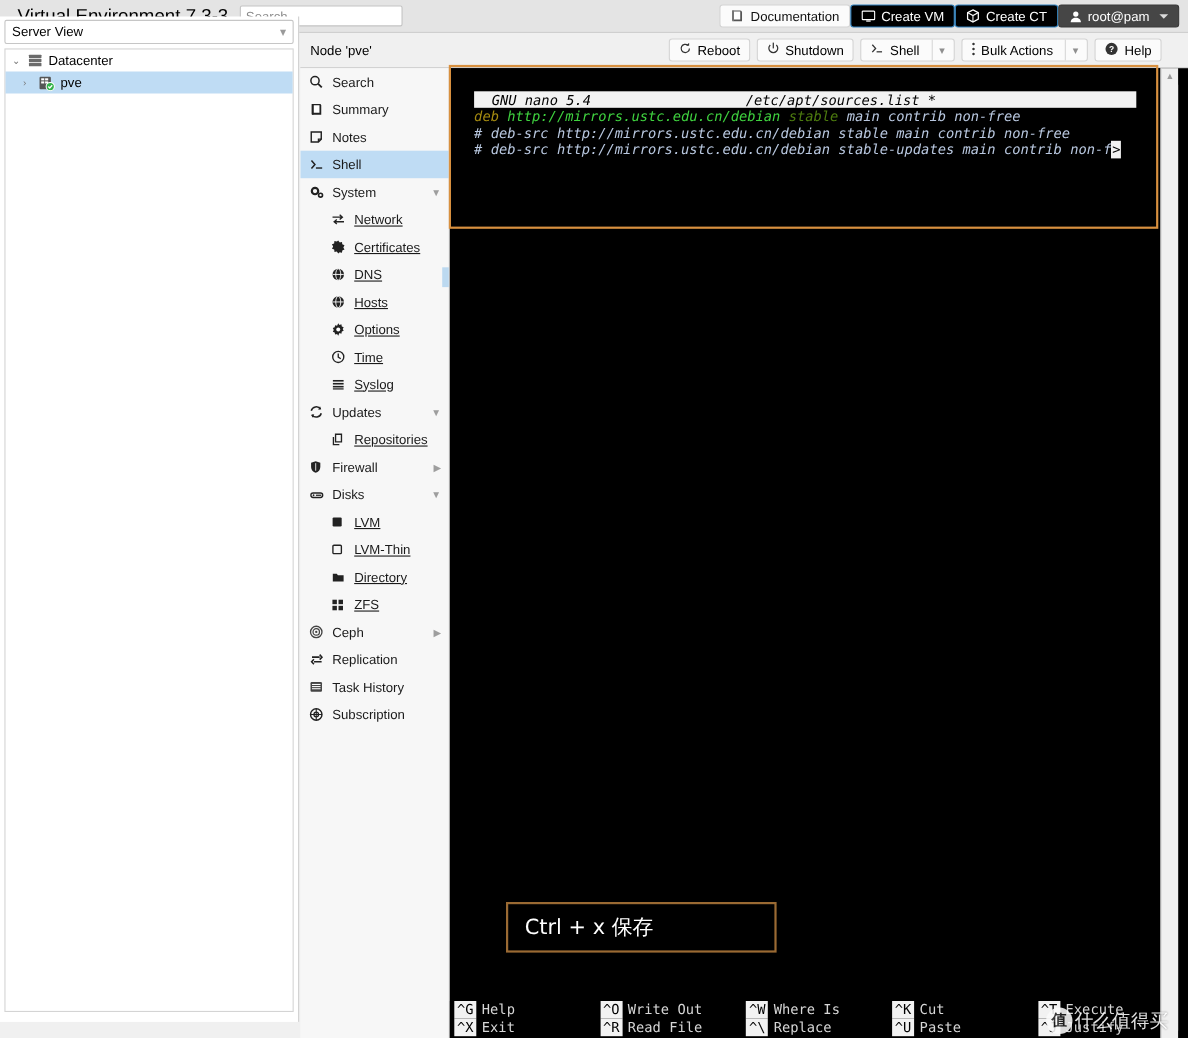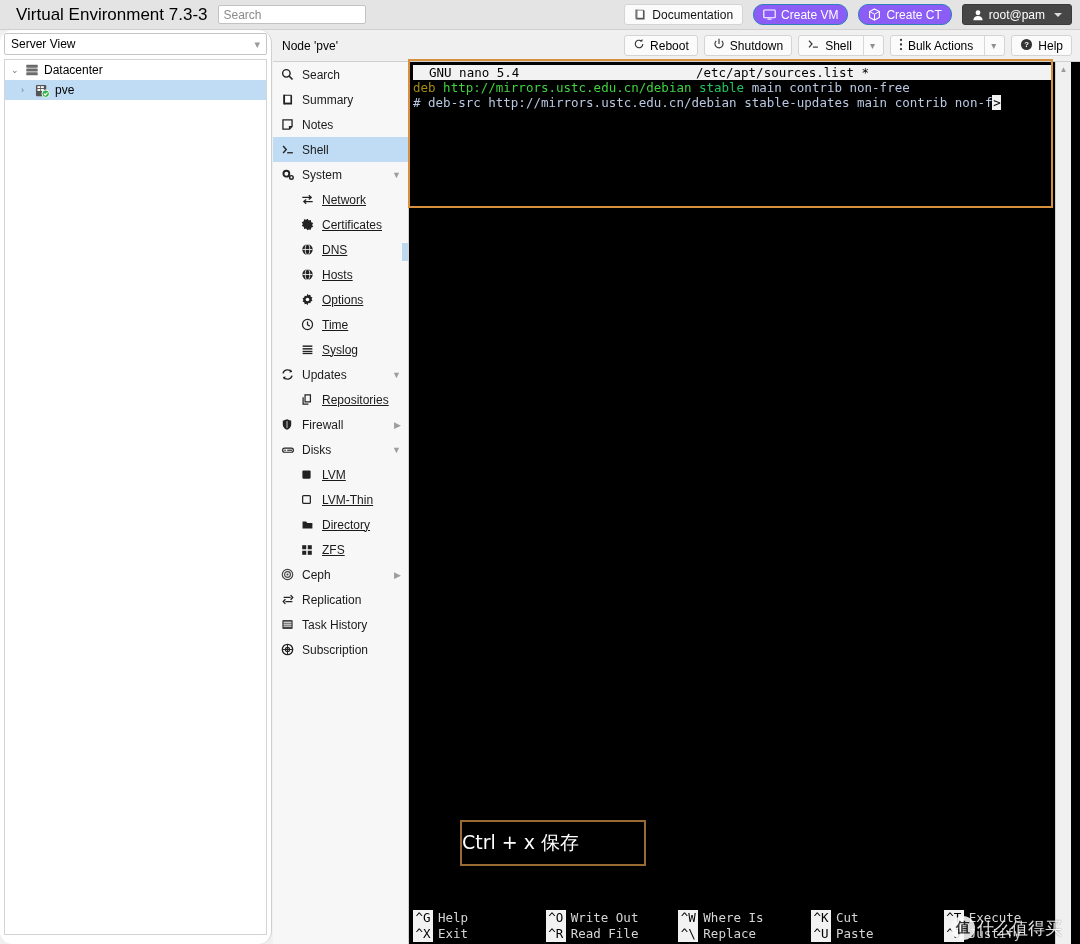--- a/index.html
+++ b/index.html
@@ -41,47 +41,46 @@
   }
   .search-box input {
     border: none; outline: none; width: 100%;
     font-family: "Liberation Sans", sans-serif;
     font-size: 12px; color: #222; background: transparent;
   }
   .search-box input::placeholder { color: #8a8a8a; }
 
   .top-right {
     margin-left: auto; display: flex; align-items: center;
-    gap: 10px; padding-right: 8px;
+    gap: 0; padding-right: 8px;
   }
   .tbtn {
     height: 21px; display: inline-flex; align-items: center; gap: 5px;
     padding: 0 9px; border-radius: 3px;
     font-size: 12px; white-space: nowrap;
     border: 1px solid transparent;
     cursor: pointer;
   }
   .tbtn.light { background: #fbfbfb; border-color: #d4d4d4; color: #111; }
-  .tbtn.blue  { background: #8b5cf6; color: #fff; border-color: #2f7fbb; border-radius: 10px; }
+  .tbtn.blue  { background: #000000; color: #fff; border-color: #2f7fbb; }
   .tbtn.dark  { background: #464646; color: #fff; border-color: #3a3a3a; text-align: center; }
   .tbtn .ic { display: inline-flex; align-items: center; }
   .caret-d {
     width: 0; height: 0; margin-left: 4px;
     border-left: 4px solid transparent;
     border-right: 4px solid transparent;
     border-top: 4px solid currentColor;
     opacity: .8;
   }
 
   
   .leftpanel {
-    position: absolute; left: 0; top: 30px; width: 272px; height: 914px;
+    position: absolute; left: 0; top: 15px; width: 272px; height: 914px;
     background: #fff;
     border-right: 1px solid #cfcfcf;
-    border-radius: 13px;
   }
   .viewselect {
     margin: 3px 4px 0 4px;
     height: 22px;
     border: 1px solid #c6c6c6; border-radius: 2px;
     background: #fff;
     display: flex; align-items: center;
     padding: 0 6px;
     font-size: 12px;
     cursor: pointer;
@@ -137,21 +136,21 @@
   .nodebar {
     position: absolute; left: 273px; top: 30px;
     width: 807px; height: 32px;
     background: #f0f0f0;
     border-bottom: 1px solid #cfcfcf;
     display: flex; align-items: center;
   }
   .nodetitle { font-size: 12px; padding-left: 9px; }
   .node-right {
     margin-left: auto; display: flex; align-items: center;
-    gap: 6px; padding-right: 8px;
+    gap: 6px; padding-right: 24px;
   }
   .nbtn {
     height: 21px; display: inline-flex; align-items: center; gap: 5px;
     padding: 0 8px; border-radius: 3px; background: #fbfbfb;
     border: 1px solid #d4d4d4; font-size: 12px; cursor: pointer;
     white-space: nowrap;
   }
   .nbtn .split {
     margin-left: 6px; padding-left: 6px;
     border-left: 1px solid #d8d8d8;
@@ -167,42 +166,43 @@
   }
   .term {
     position: absolute; left: 0; top: 0;
     width: 646px; height: 882px;
     background: #000;
     font-family: "DejaVu Sans Mono", "Liberation Mono", monospace;
     font-size: 12.5px;
     line-height: 15.2px;
     color: #b9c8e0;
     overflow: hidden;
-    padding: 0;
+    padding: 18px;
+    font-style: italic;
   }
   .nano-title {
     margin: 3px 4px 0 4px;
     height: 15px;
     background: #f2f2f2; color: #000;
     display: flex; align-items: center;
     font-family: "DejaVu Sans Mono", "Liberation Mono", monospace;
     font-size: 12.5px;
     padding: 0 4px;
   }
   .nano-title .nt-ver { padding-left: 12px; }
   .nano-title .nt-file { margin-left: auto; margin-right: 178px; white-space: nowrap; }
 
   .tline {
     white-space: pre;
     height: 15.2px;
     padding-left: 4px;
   }
   .c-key   { color: #a48a10; }      
   .c-url   { color: #3fd23f; }      
-  .c-dist  { color: #22c55e; }      
+  .c-dist  { color: #4d7c0f; }      
   .c-plain { color: #b9c8e0; }
 
   .cursor-blk {
     display: inline-block;
     width: 8px; height: 13px;
     background: #e8e8e8;
     vertical-align: -2px;
   }
   .cont-mark {
     display: inline-block;
@@ -216,25 +216,25 @@
     left: 408px; top: 59px;
     width: 645px; height: 149px;
     border: 2px solid #d8903f;
     pointer-events: none;
   }
 
   
   .caption-box {
     position: absolute;
     left: 460px; top: 820px;
-    width: 186px; height: 46px;
+    width: 246px; height: 46px;
     border: 2px solid #9a6a33;
     background: #000;
     display: flex; align-items: center;
-    padding-left: 0;
+    padding-left: 15px;
   }
   .caption-box span {
     color: #fff;
     font-family: "DejaVu Sans", sans-serif;
     font-size: 19px;
   }
 
   
   .nano-bar {
     position: absolute; left: 0; bottom: 0;
@@ -676,20 +676,21 @@
   </div>
 
 <div class="term-wrap">
   <div class="term">
     <div class="nano-title">
       <span class="nt-ver">GNU nano 5.4</span>
       <span class="nt-file">/etc/apt/sources.list *</span>
     </div>
     <div id="termlines">
         <div class="tline"><span class="c-key">deb </span><span class="c-url">http://mirrors.ustc.edu.cn/debian </span><span class="c-dist">stable </span><span class="c-plain">main contrib non-free</span></div>
+        <div class="tline"><span class="c-plain"># deb-src http://mirrors.ustc.edu.cn/debian stable main contrib non-free</span></div>
         <div class="tline"><span class="c-plain"># deb-src http://mirrors.ustc.edu.cn/debian stable-updates main contrib non-f</span><span class="cont-mark">&gt;</span></div>
         <div class="tline"><span class="c-plain"></span></div>
       </div>
   </div>
 
   <div class="nano-bar" id="nanobar">
       <div class="sc-col">
         <div class="sc-row">
           <span class="sc-key">^G</span>
           <span class="sc-lbl">Help</span>

